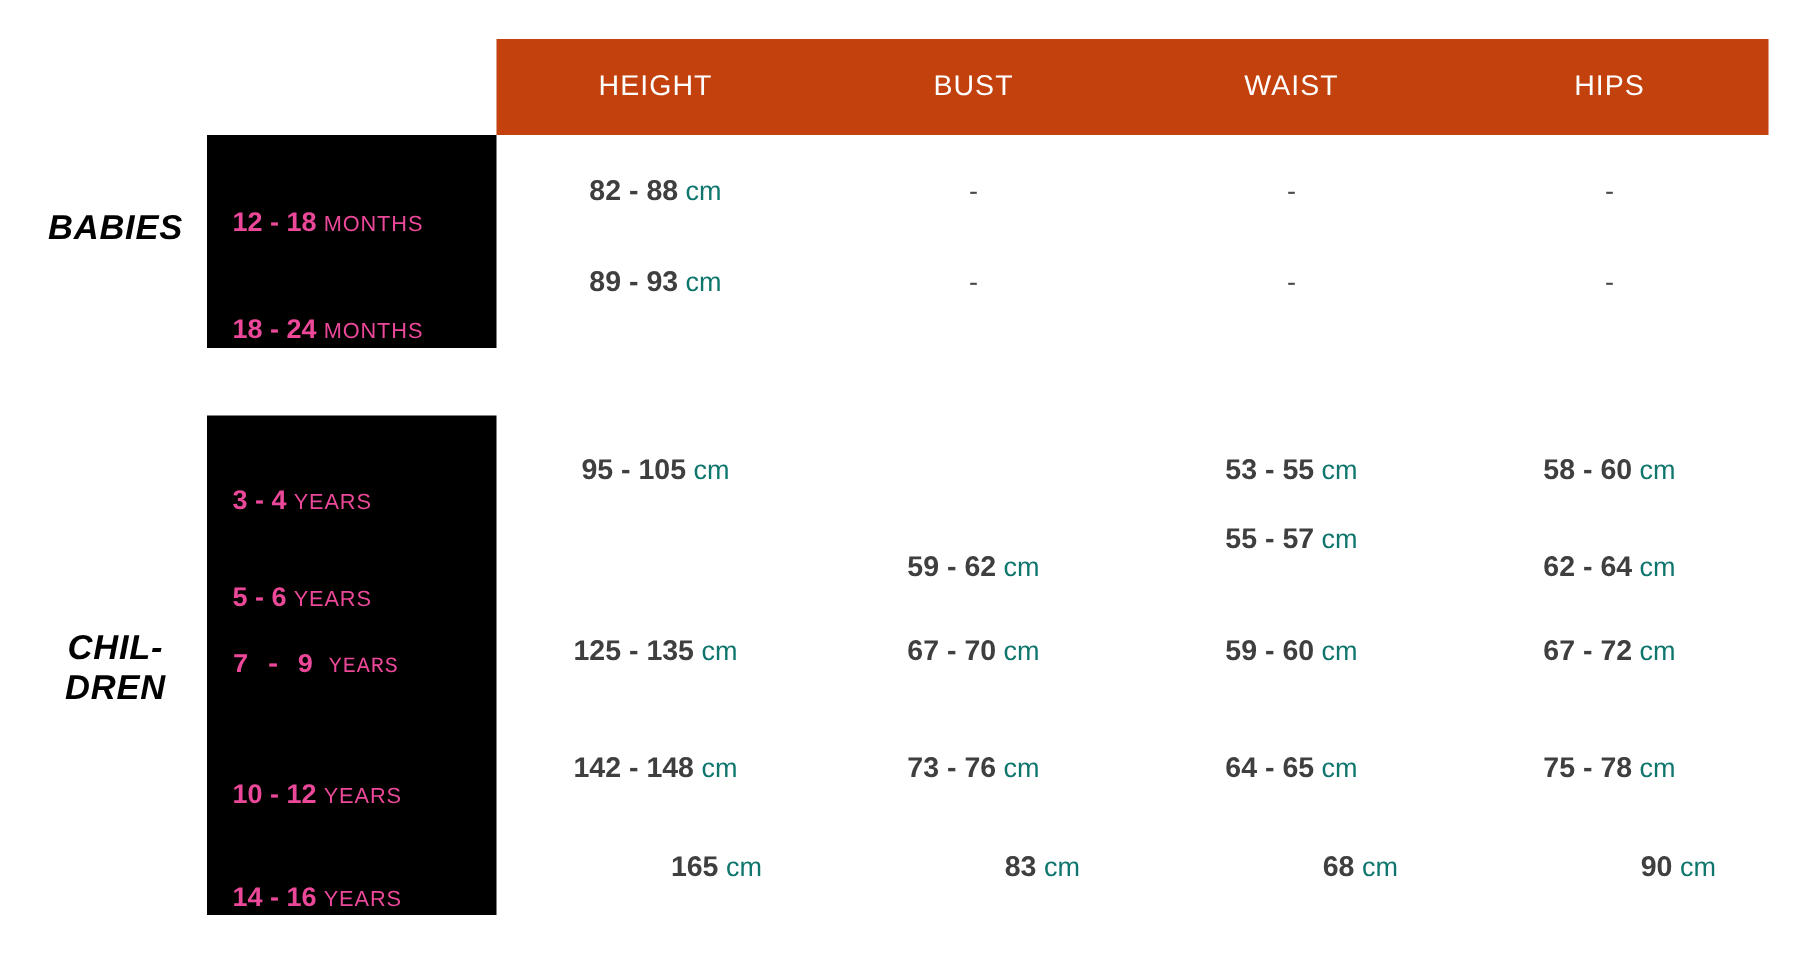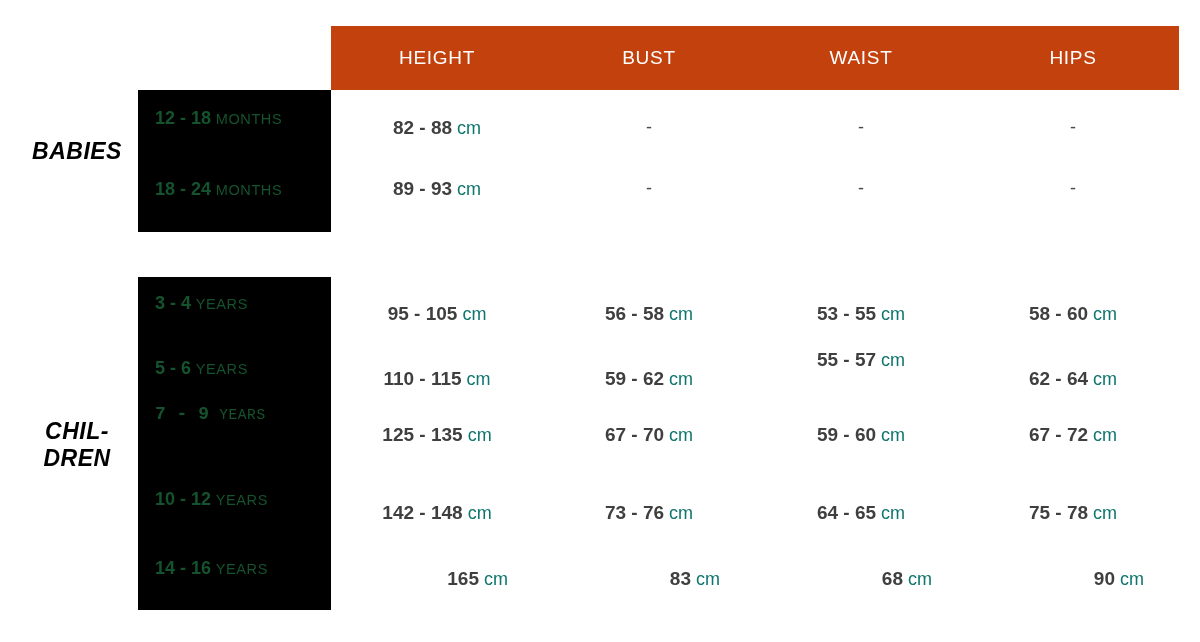--- a/index.html
+++ b/index.html
@@ -65,23 +65,24 @@
     width: 193px;
     background: #000000;
   }
   .label-block.babies { top: 90px; height: 142px; }
   .label-block.children { top: 277px; height: 333px; }
 
   .size-label {
     position: absolute;
     left: 155px;
     width: 176px;
-    color: #14532d;
+    color: #ec4899;
     font-size: 17px;
     white-space: nowrap;
+    margin-top: 30px;
   }
   .size-label .num {
     font-weight: bold;
     font-size: 18px;
   }
   .size-label .unit {
     font-size: 14.5px;
     letter-spacing: 0.6px;
     font-weight: 400;
   }
@@ -162,41 +163,33 @@
   <div class="data-cell dash" style="left:967px; top:178px;">-</div>
 
   <div class="size-label" style="top:293px;">
     <span class="num">3 - 4</span>
     <span class="unit">YEARS</span>
   </div>
   <div class="data-cell" style="left:331px; top:303px;">
     <span class="val">95 - 105</span>
     <span class="uom">cm</span>
   </div>
-  <div class="data-cell" style="left:543px; top:303px;">
-    <span class="val">56 - 58</span>
-    <span class="uom">cm</span>
-  </div>
   <div class="data-cell" style="left:755px; top:303px;">
     <span class="val">53 - 55</span>
     <span class="uom">cm</span>
   </div>
   <div class="data-cell" style="left:967px; top:303px;">
     <span class="val">58 - 60</span>
     <span class="uom">cm</span>
   </div>
 
   <div class="size-label" style="top:358px;">
     <span class="num">5 - 6</span>
     <span class="unit">YEARS</span>
   </div>
-  <div class="data-cell" style="left:331px; top:368px;">
-    <span class="val">110 - 115</span>
-    <span class="uom">cm</span>
-  </div>
   <div class="data-cell" style="left:543px; top:368px;">
     <span class="val">59 - 62</span>
     <span class="uom">cm</span>
   </div>
   <div class="data-cell" style="left:755px; top:349px;">
     <span class="val">55 - 57</span>
     <span class="uom">cm</span>
   </div>
   <div class="data-cell" style="left:967px; top:368px;">
     <span class="val">62 - 64</span>

